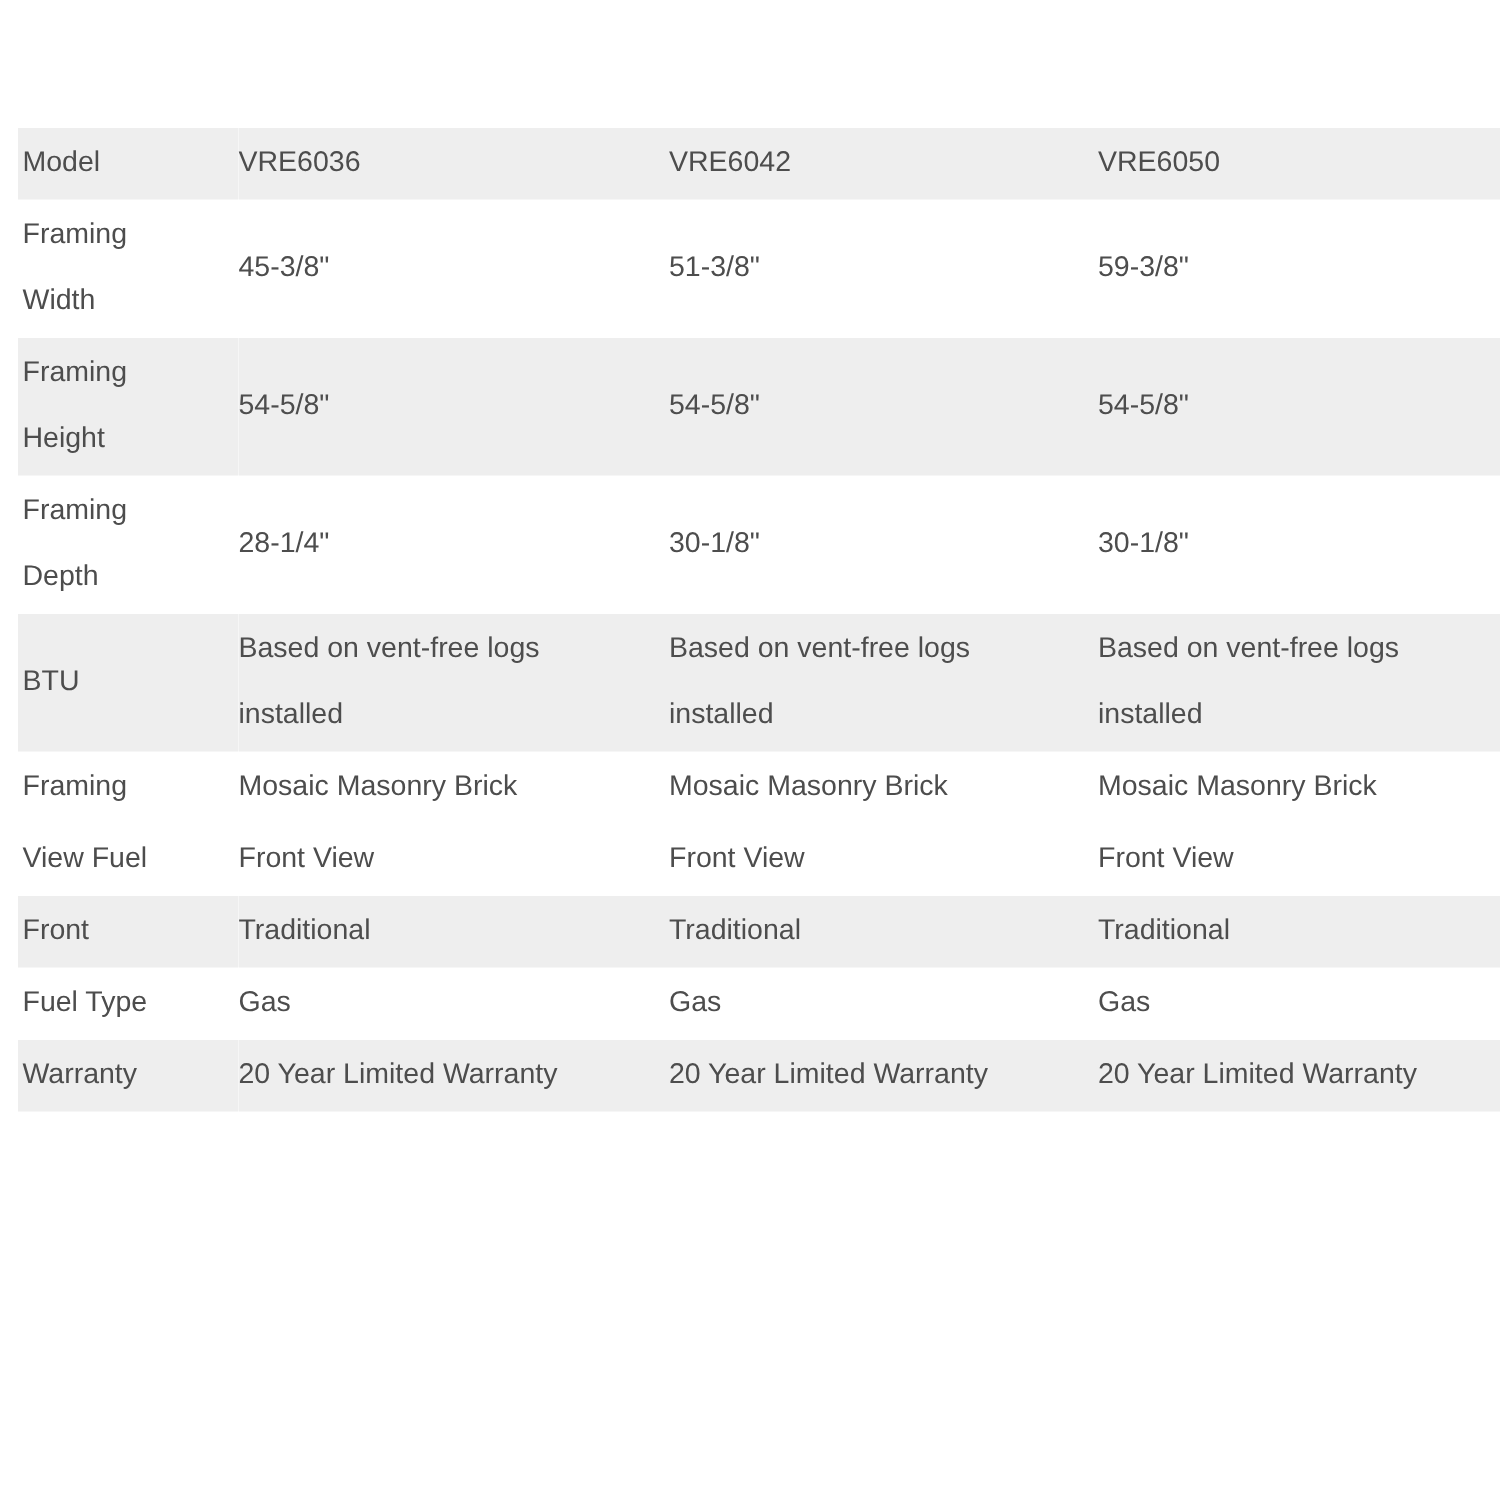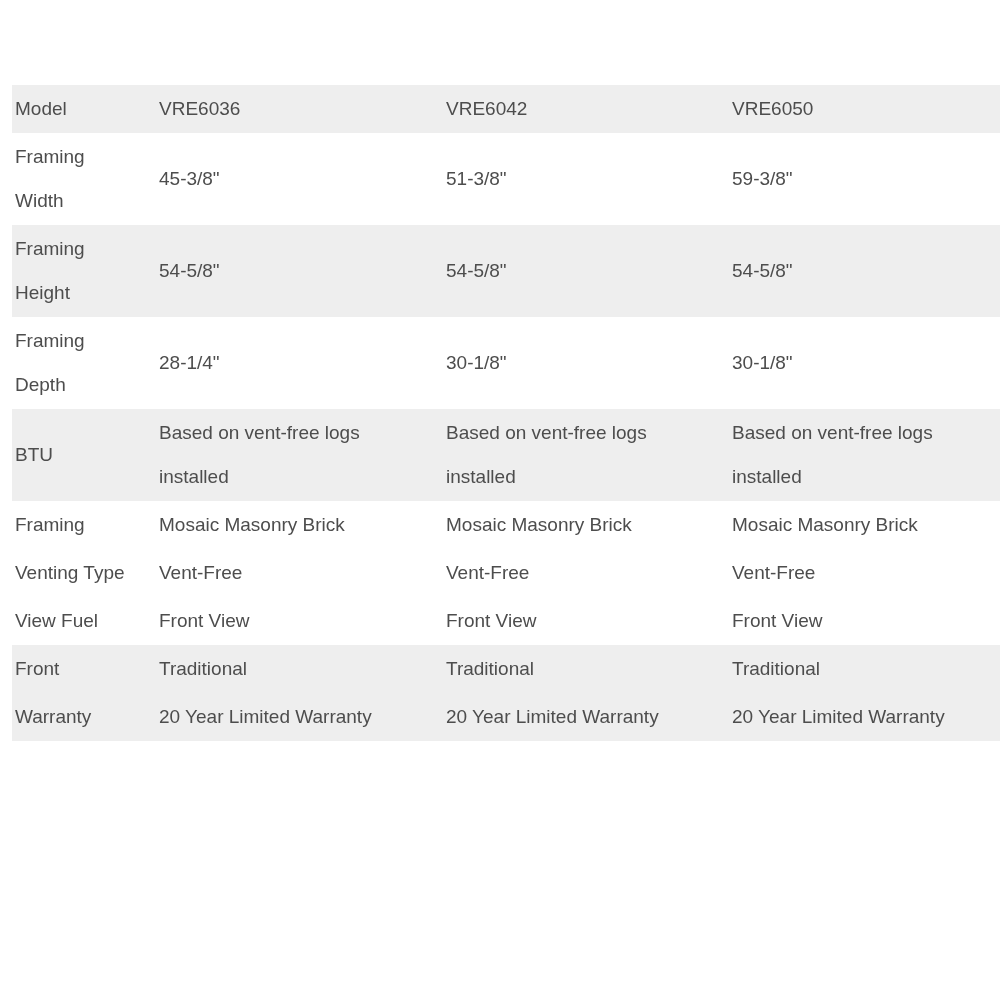--- a/index.html
+++ b/index.html
@@ -89,37 +89,37 @@
       <td>Based on vent-free logs
 installed</td>
     </tr>
     <tr class="odd">
       <td class="label">Framing</td>
       <td>Mosaic Masonry Brick</td>
       <td>Mosaic Masonry Brick</td>
       <td>Mosaic Masonry Brick</td>
     </tr>
     <tr class="odd">
-      <td class="label">Venting Type</td>
-      <td>Vent-Free</td>
-      <td>Vent-Free</td>
-      <td>Vent-Free</td>
-    </tr>
-    <tr class="odd">
       <td class="label">View Fuel</td>
       <td>Front View</td>
       <td>Front View</td>
       <td>Front View</td>
     </tr>
     <tr class="even">
       <td class="label">Front</td>
       <td>Traditional</td>
       <td>Traditional</td>
       <td>Traditional</td>
     </tr>
+    <tr class="odd">
+      <td class="label">Fuel Type</td>
+      <td>Gas</td>
+      <td>Gas</td>
+      <td>Gas</td>
+    </tr>
     <tr class="even">
       <td class="label">Warranty</td>
       <td>20 Year Limited Warranty</td>
       <td>20 Year Limited Warranty</td>
       <td>20 Year Limited Warranty</td>
     </tr>
   </tbody>
 </table>
 
 </body></html>

